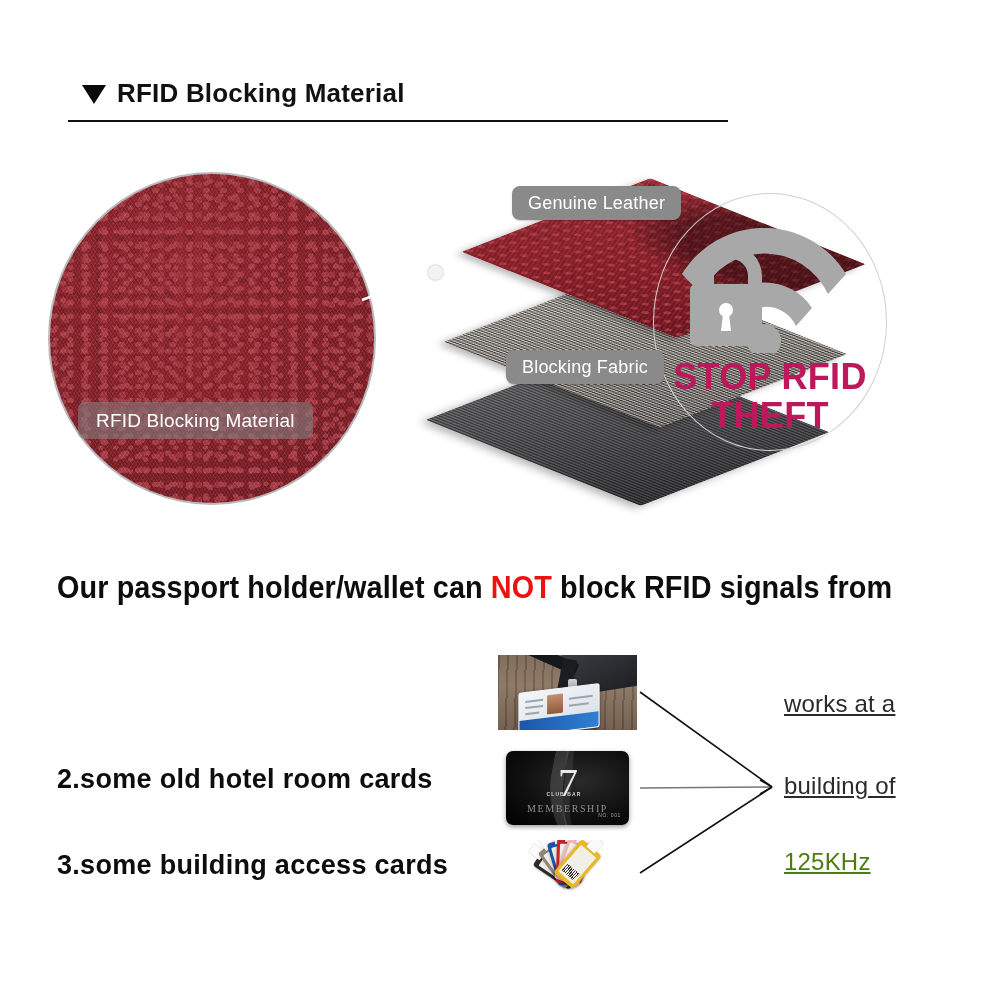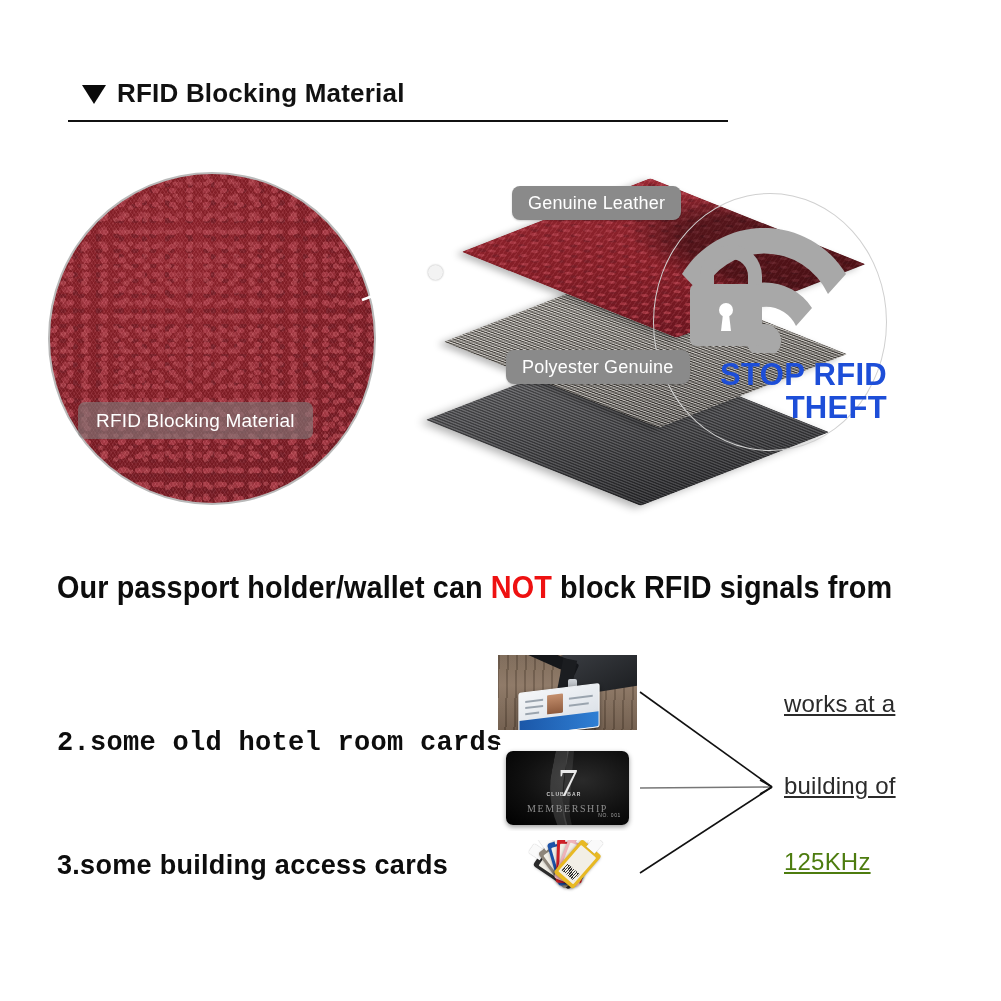--- a/index.html
+++ b/index.html
@@ -137,22 +137,22 @@
   
   .rfid-circle {
     position: absolute; left: 653px; top: 193px;
     width: 234px; height: 258px;
     border-radius: 50%;
     border: 1px solid #d0d0d0;
   }
   .rfid-icon { position: absolute; left: 676px; top: 228px; width: 190px; height: 125px; }
   .rfid-text {
     position: absolute; left: 653px; top: 358px; width: 234px;
-    text-align: right; color: #1d4ed8;
-    font-size: 31px; font-weight: bold; line-height: 1.08;
+    text-align: center; color: #be185d;
+    font-size: 36px; font-weight: bold; line-height: 1.08;
     letter-spacing: .3px;
   }
 
   
   .headline {
     position: absolute; left: 57px; top: 570px;
     font-size: 31px; font-weight: bold; color: #0d0d0d;
     white-space: nowrap;
     font-family: "Liberation Sans Narrow", "Liberation Sans", sans-serif;
     transform: scaleX(.93); transform-origin: left center;
@@ -160,21 +160,21 @@
   }
   .headline .neg { color: #ee1111; }
 
   
   .reason {
     position: absolute; left: 57px;
     font-size: 27px; font-weight: bold; color: #0d0d0d;
     white-space: nowrap; letter-spacing: .3px;
   }
   .reason-1 { top: 694px; }
-  .reason-2 { top: 728px; font-family: Liberation Mono, monospace; }
+  .reason-2 { top: 764px; }
   .reason-3 { top: 850px; }
 
   
   .thumb { position: absolute; overflow: hidden; background: #fff; }
   .thumb-badge { left: 498px; top: 655px; width: 139px; height: 75px; }
   .thumb-hotel { left: 498px; top: 745px; width: 139px; height: 86px; }
   .thumb-cards { left: 498px; top: 840px; width: 141px; height: 67px; }
 
   
   .ph-desk {
@@ -305,21 +305,21 @@
   </svg>
 
   <div class="stack">
     <div class="sheet sheet-poly"></div>
     <div class="sheet sheet-rfid"></div>
     <div class="sheet sheet-leather"></div>
   </div>
   <div class="stack-dot"></div>
 
   <div class="lbl-pill lbl-leather">Genuine Leather</div>
-  <div class="lbl-pill lbl-poly">Polyester Genuine</div>
+  <div class="lbl-pill lbl-poly">Blocking Fabric</div>
 
   <div class="rfid-circle"></div>
   <svg class="rfid-icon" viewBox="0 0 190 125">
     <path d="M6 46 A96 96 0 0 1 170 46 L152 66 A70 70 0 0 0 25 66 Z" fill="#a8a8a8"></path>
     <path d="M42 80 A56 56 0 0 1 136 80 L120 98 A33 33 0 0 0 60 98 Z" fill="#a8a8a8"></path>
     <circle cx="88" cy="113" r="17" fill="#a8a8a8"></circle>
     <path d="M24 58 h14 v-10 a17 17 0 0 1 34 0 v10 h14 v-10 a31 31 0 0 0 -62 0 Z" fill="#a8a8a8"></path>
     <rect x="14" y="56" width="72" height="62" rx="6" fill="#a8a8a8"></rect>
     <circle cx="50" cy="82" r="7" fill="#ffffff"></circle>
     <path d="M47 86 h6 l2 17 h-10 z" fill="#ffffff"></path>

